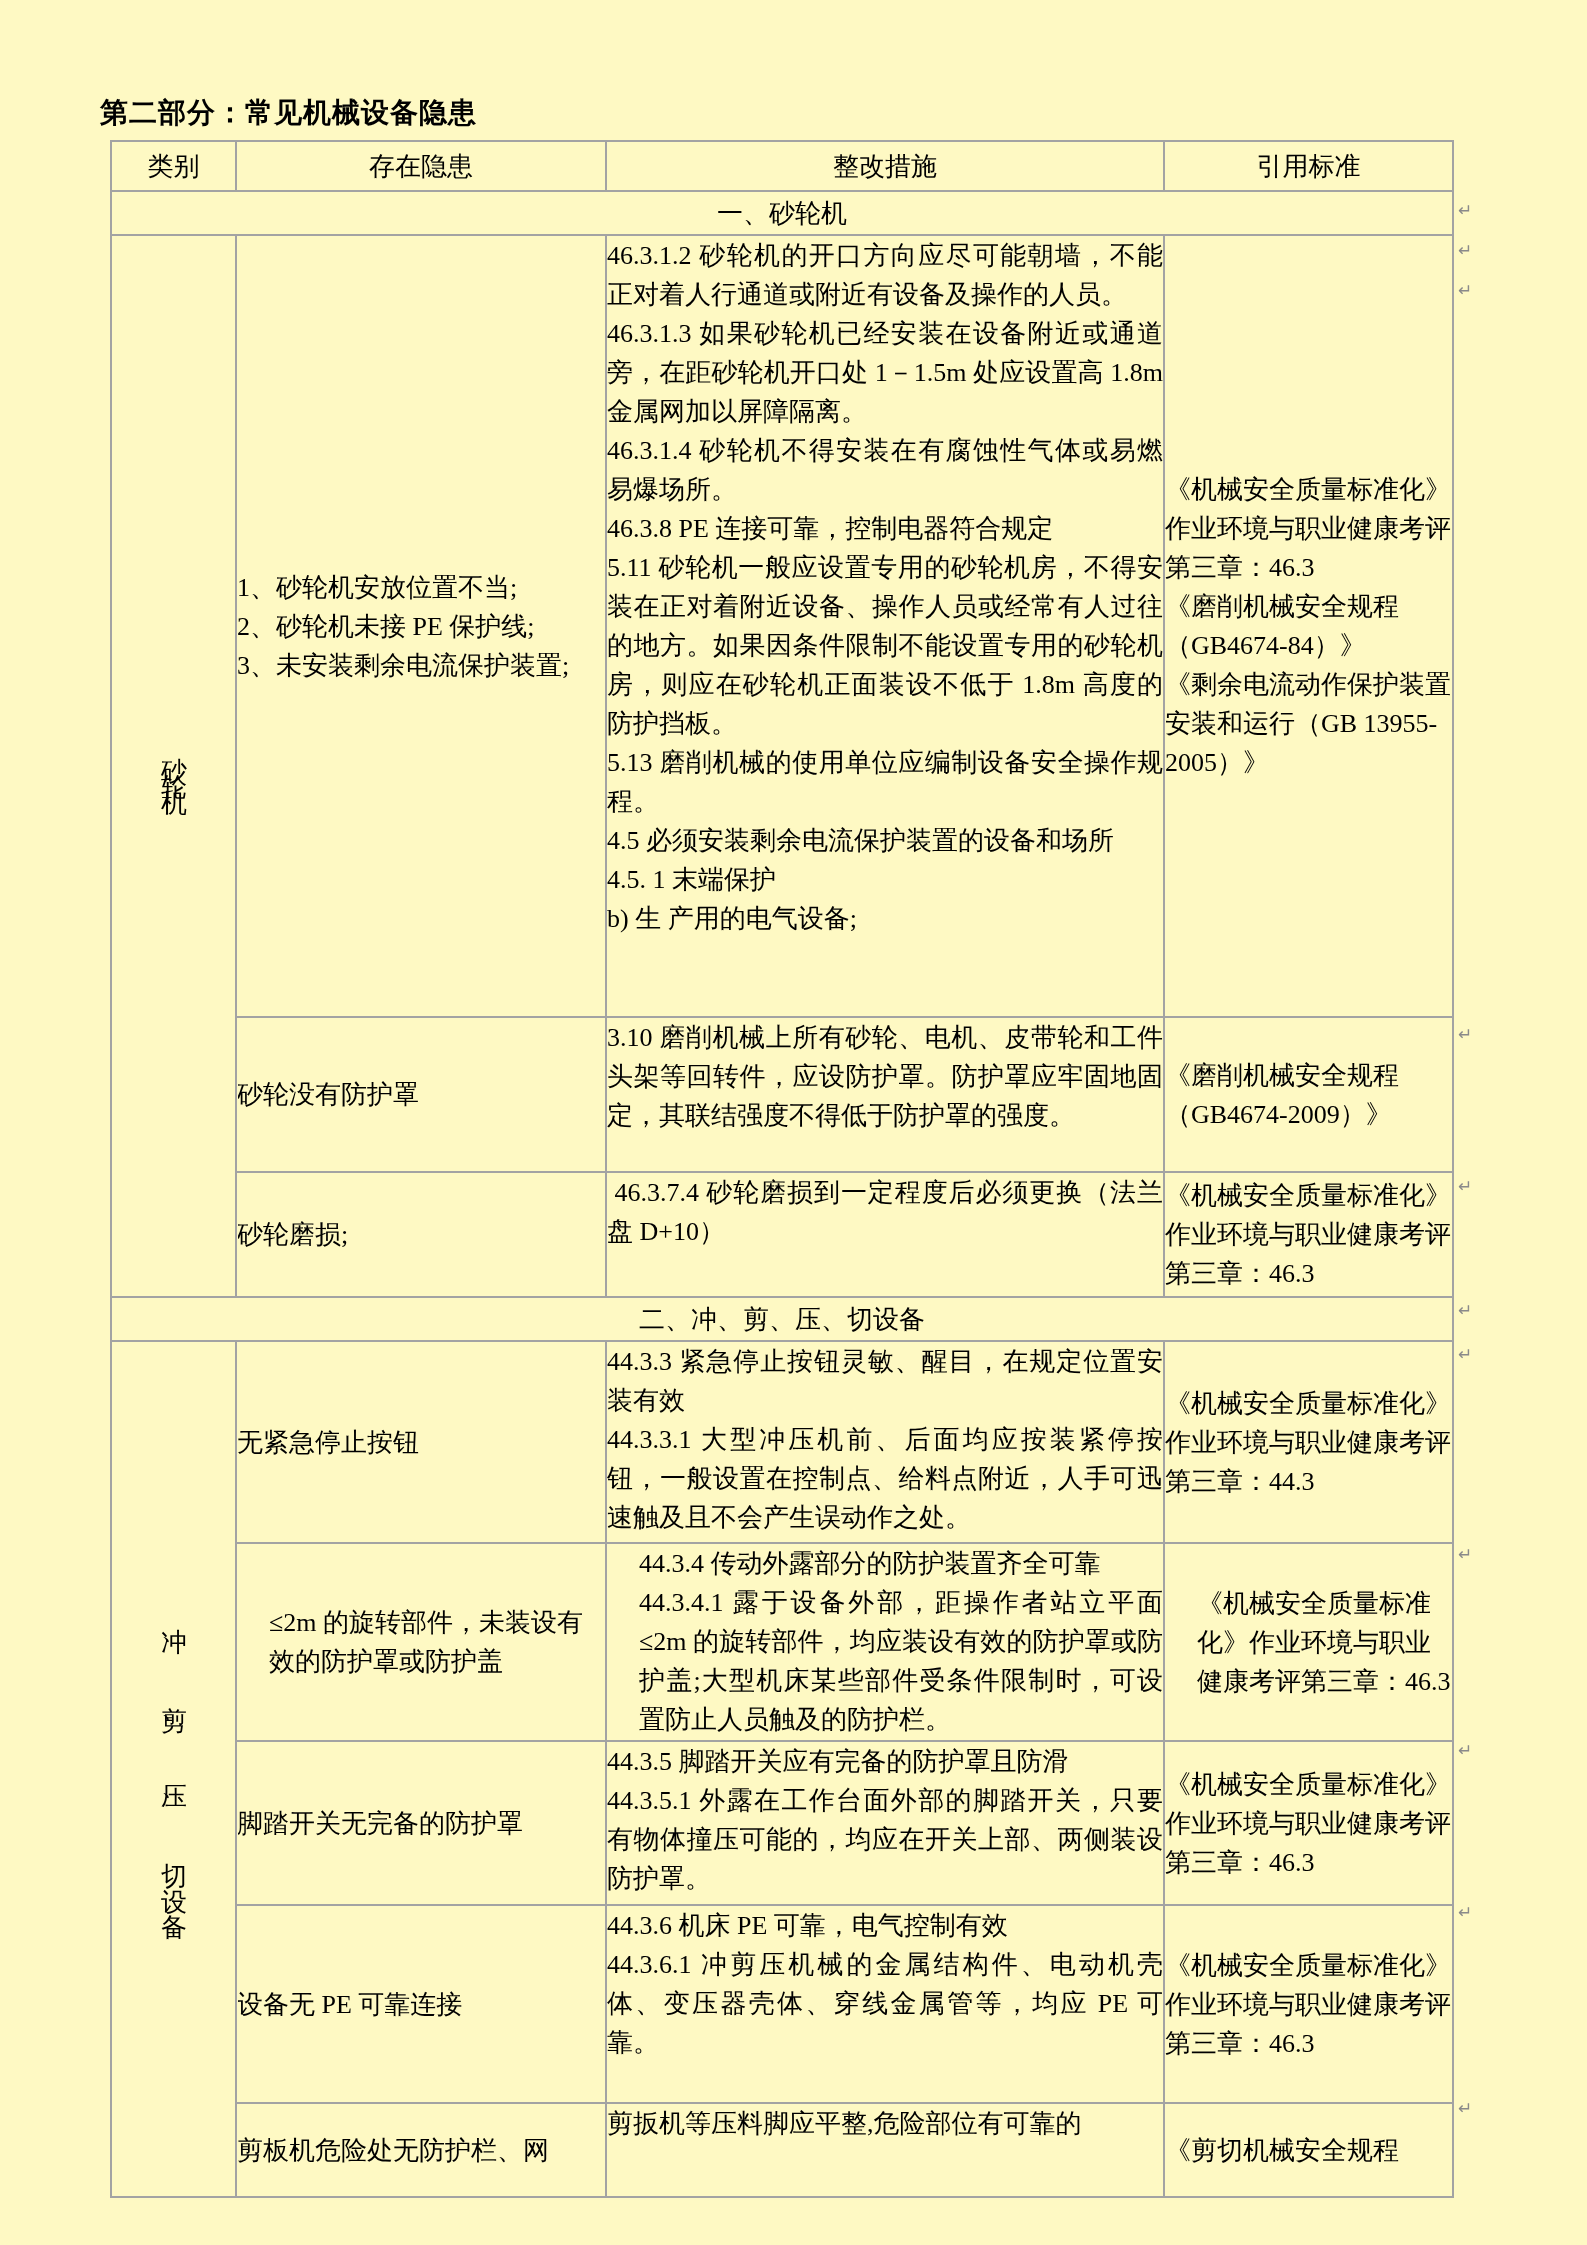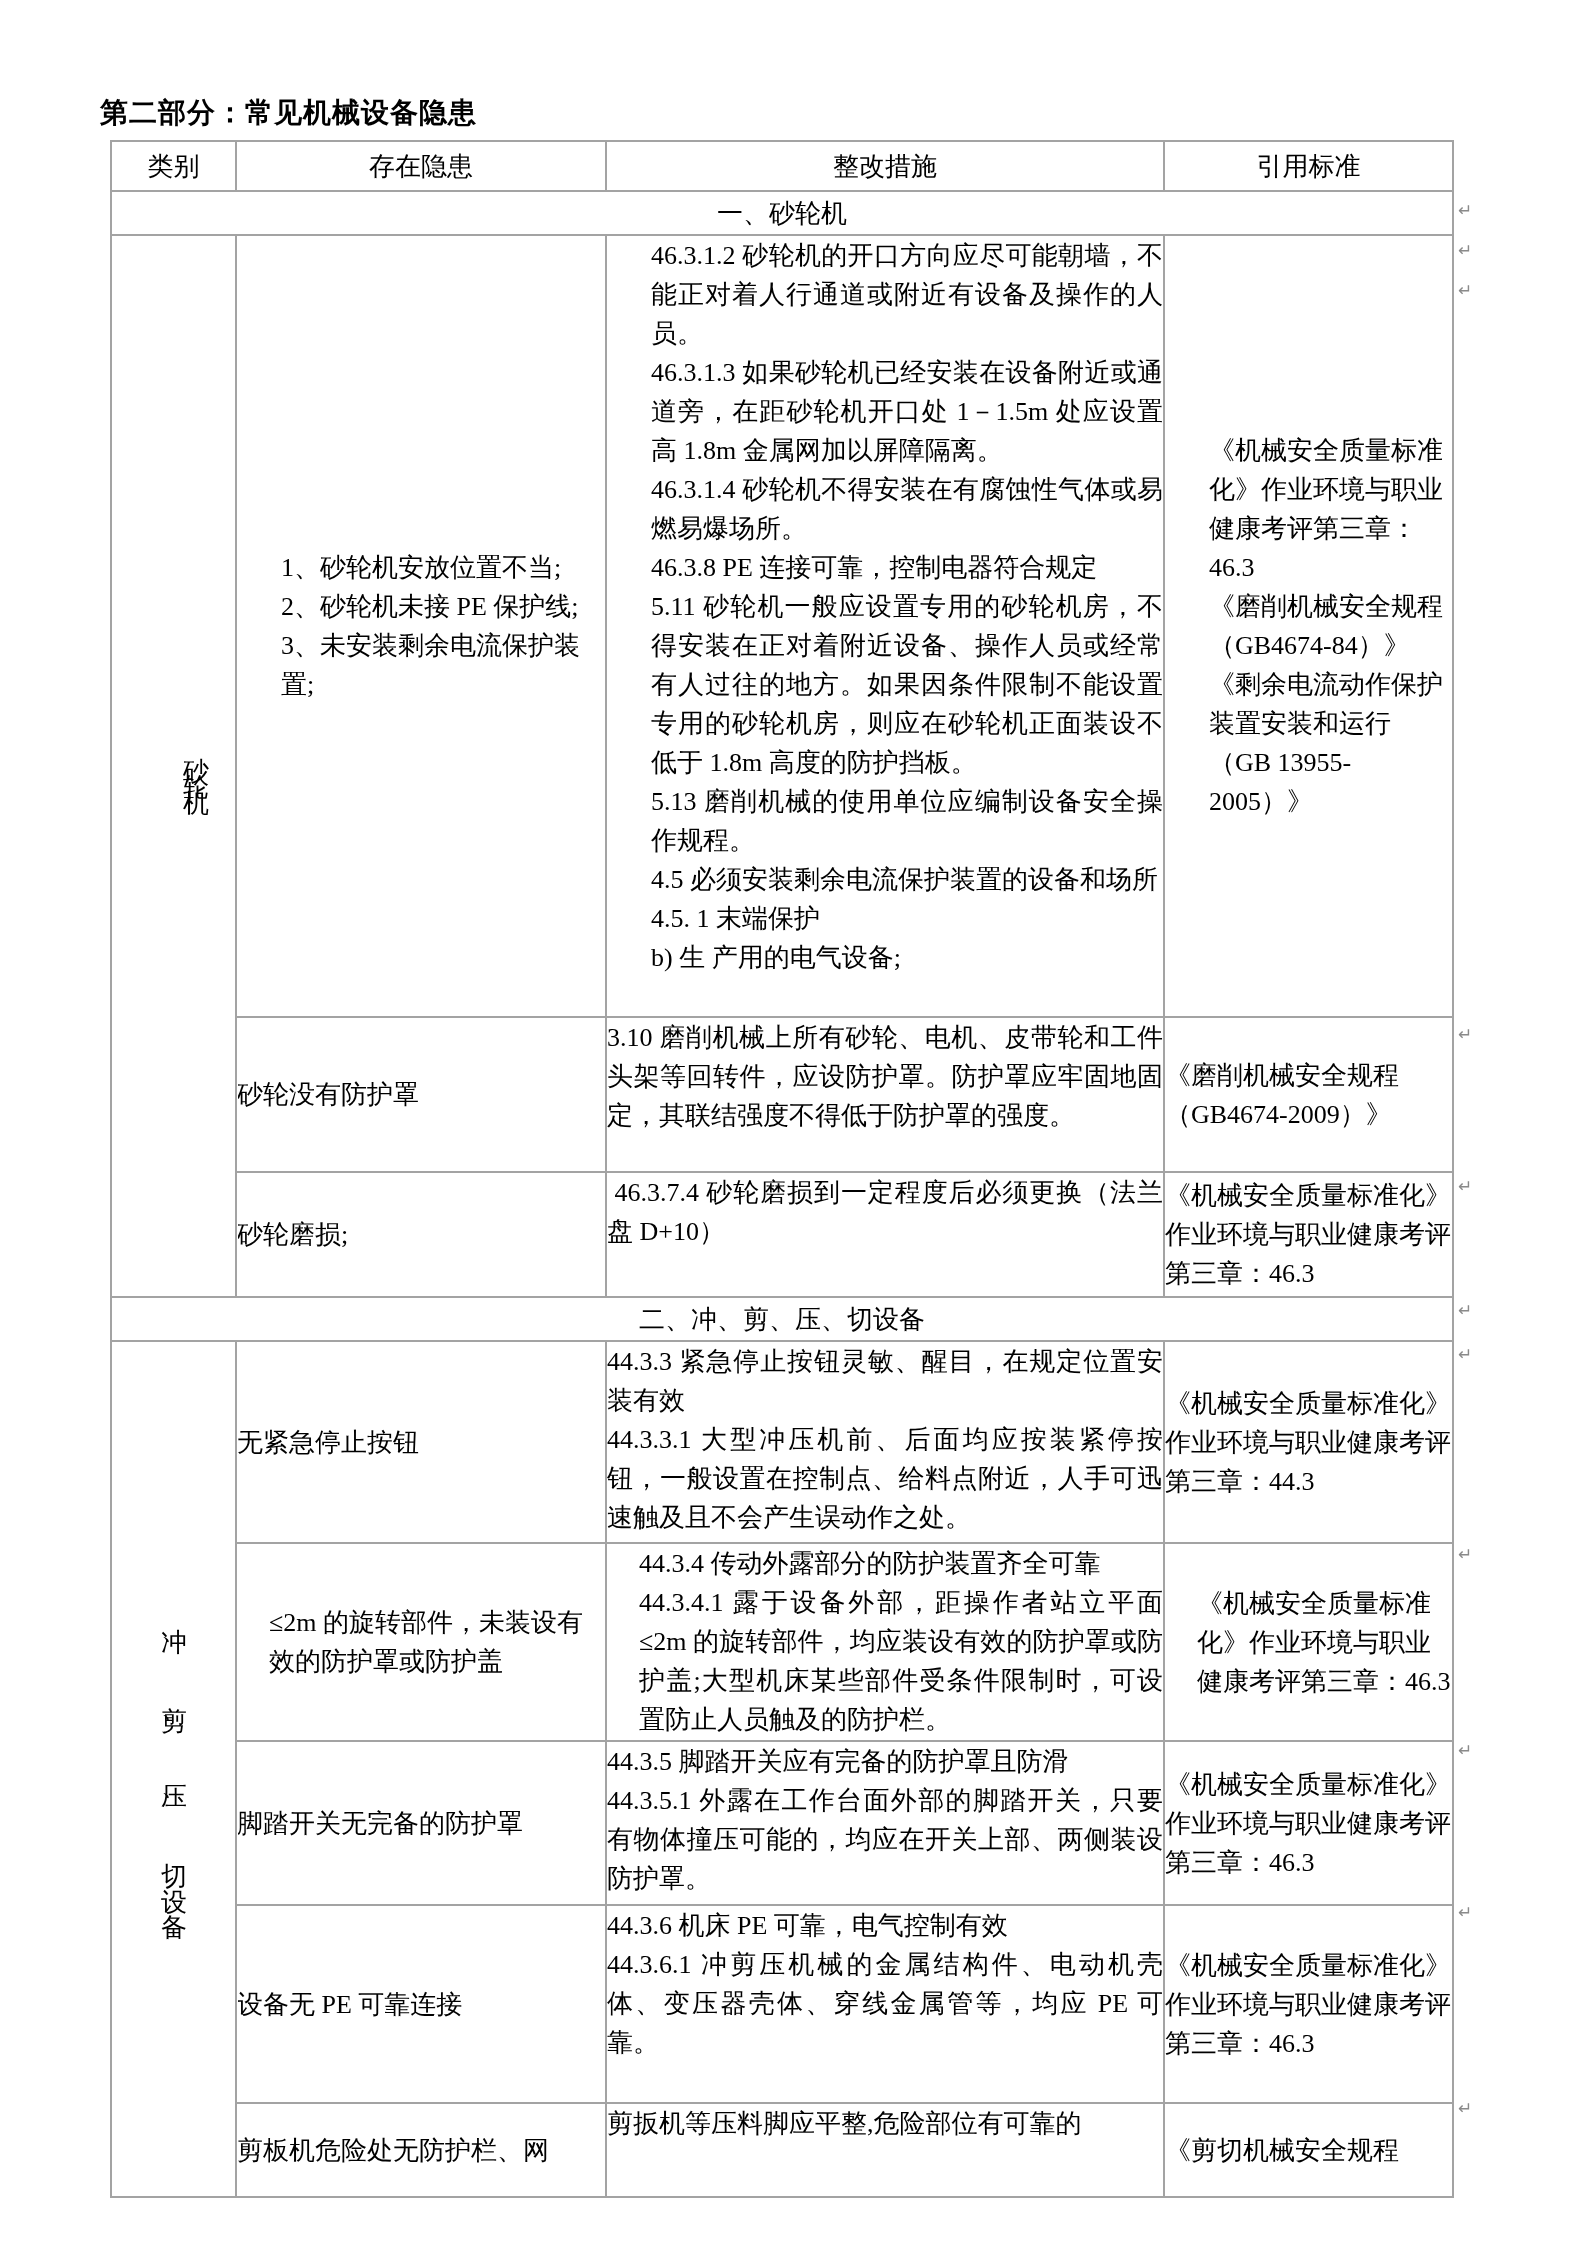--- a/index.html
+++ b/index.html
@@ -1,18 +1,18 @@
 <!DOCTYPE html>
 <html><head>
 <meta charset="utf-8">
 <style>
   html,body { margin:0; padding:0; background:#e8e8e8; }
   .page {
     position:relative; width:1587px; height:2245px; margin:0 auto;
-    background:#ffffff; overflow:hidden;
+    background:#fef9c3; overflow:hidden;
     font-family:"Liberation Serif","DejaVu Serif",serif; color:#000;
   }
   .doc-title {
     position:absolute; left:100px; top:94px;
     font-size:28px; font-weight:bold; letter-spacing:1px;
   }
   table.doc {
     position:absolute; left:110px; top:140px; width:1342px;
     border-collapse:collapse; table-layout:fixed;
   }
@@ -26,21 +26,21 @@
   .cat-text   {
     display:inline-block; writing-mode:vertical-lr; text-orientation:upright;
     letter-spacing:16px; font-size:26px; line-height:30px;
   }
   .cat-text.wide { letter-spacing:26px; }
   td.hazard   { vertical-align:middle; padding:2px 8px 2px 12px;border-radius:13px; }
   td.measures { vertical-align:top; padding:1px 8px 1px 10px; text-align:justify; }
   td.ref      { vertical-align:middle; padding:2px 4px 2px 14px; }
   td p { margin:0; }
   td.measures p { white-space:pre-wrap; }
-  tr.r-big td { height:780px;padding-left:44px; }
+  tr.r-big td { height:780px; }
   tr.r2  td { height:153px; }
   tr.r3  td { height:123px; }
   tr.r4  td { height:200px;font-family:Liberation Serif, serif; }
   tr.r5  td { height:196px;padding-left:32px; }
   tr.r6  td { height:162px; }
   tr.r7  td { height:196px; }
   tr.r8  td { height:92px; }
   .page-footer {
     position:absolute; left:110px; top:2188px; width:1342px;
     text-align:center; font-size:25px;

